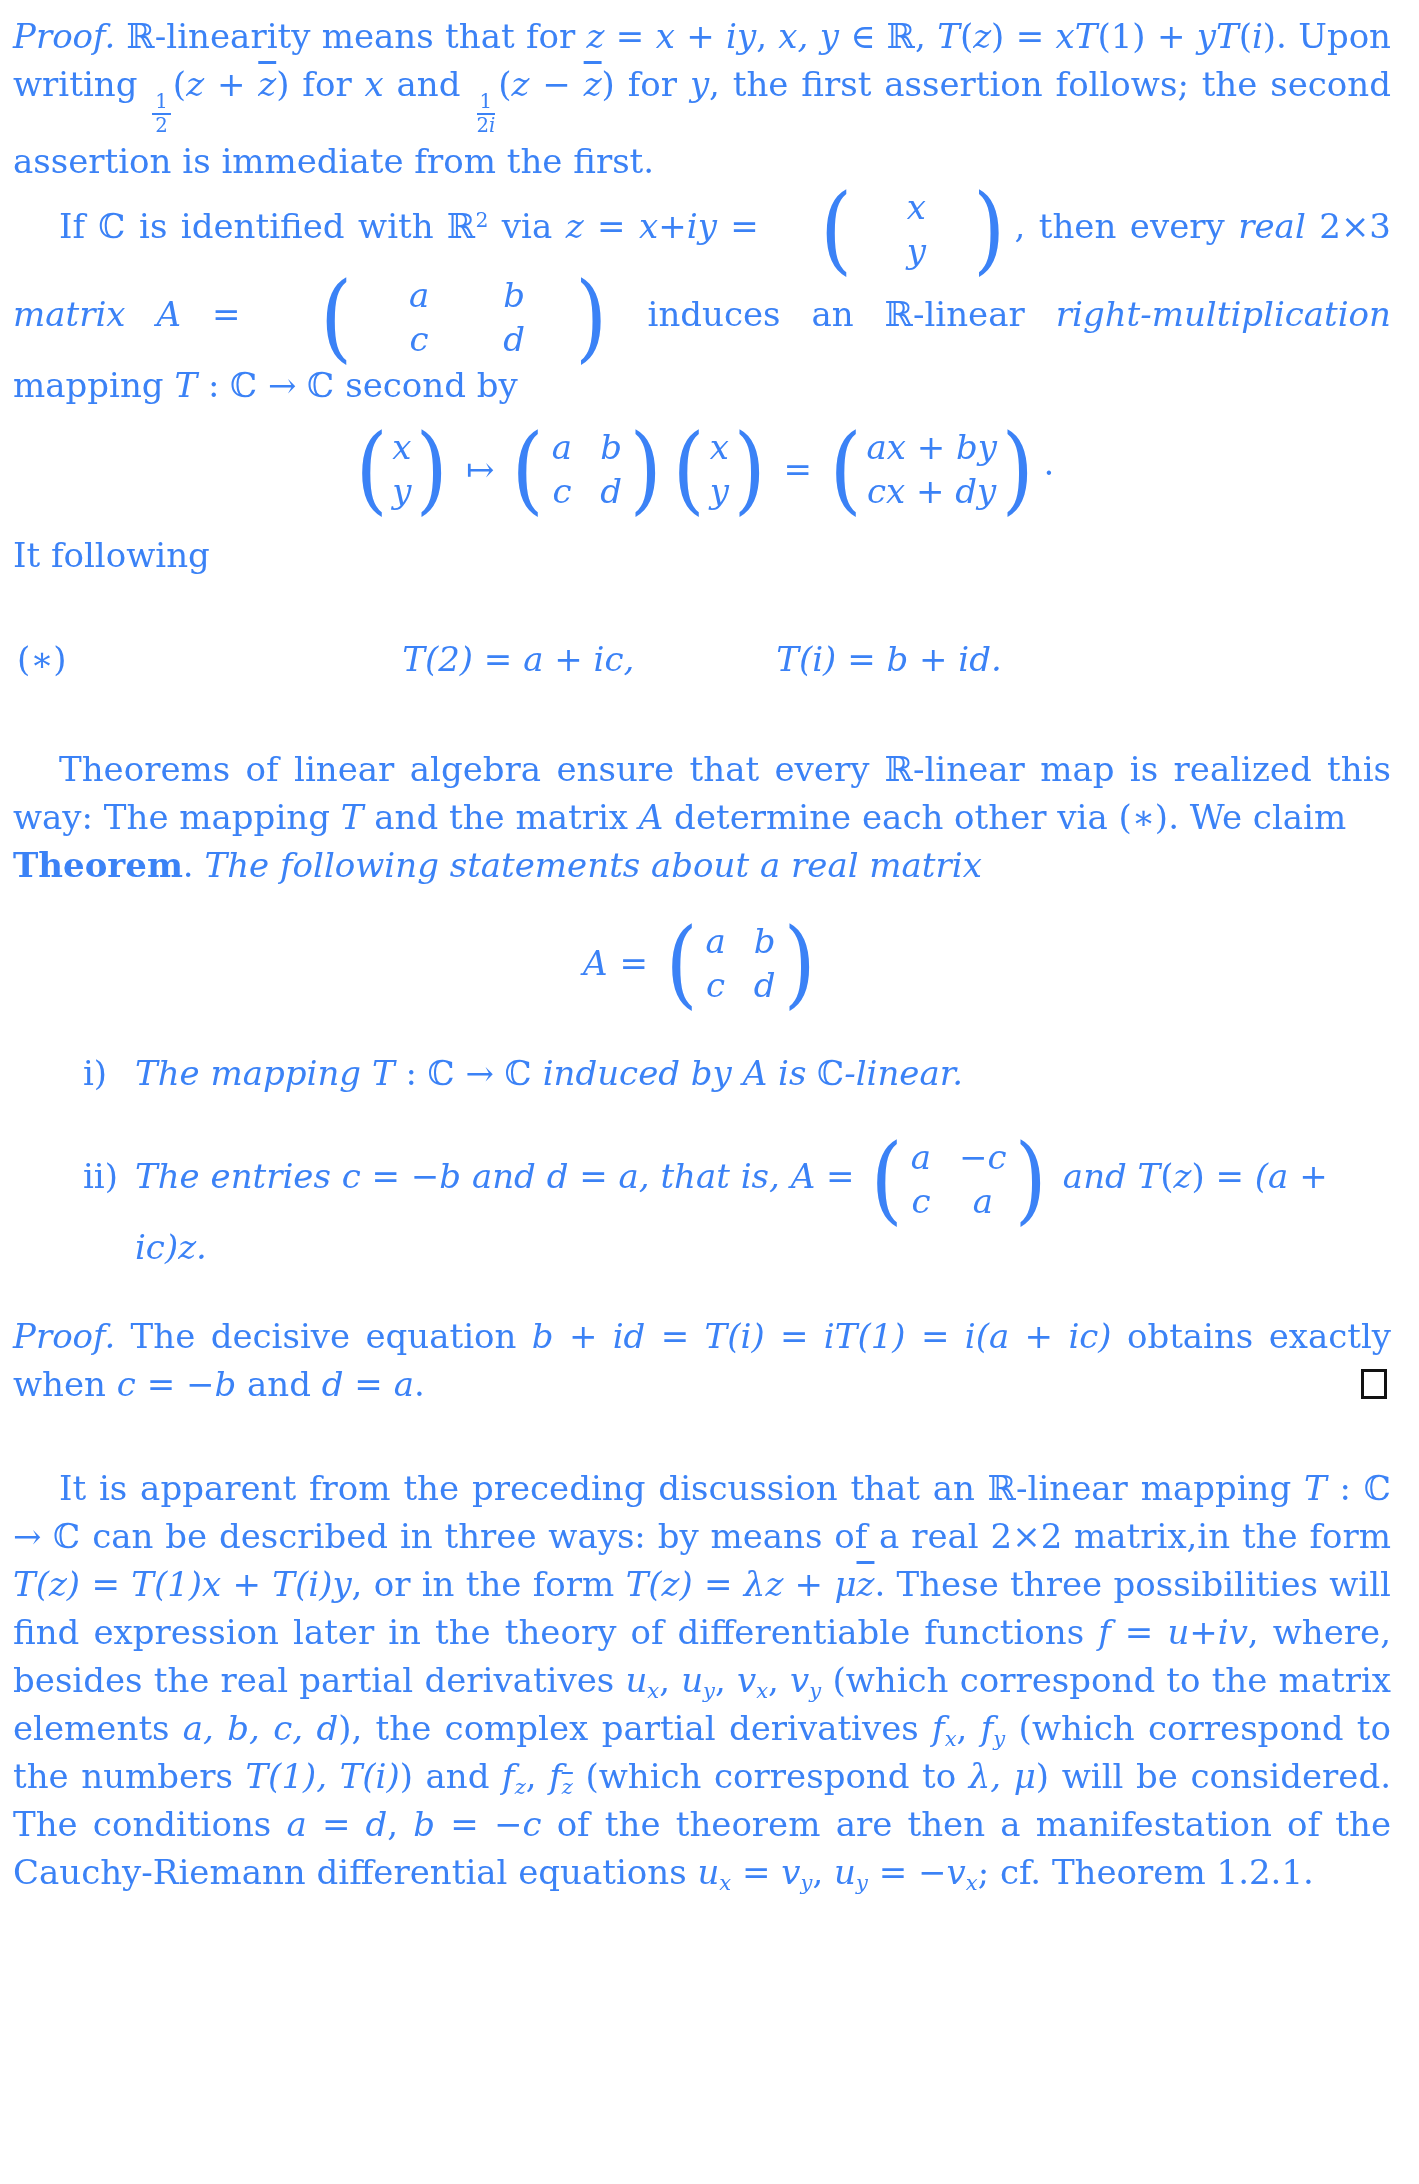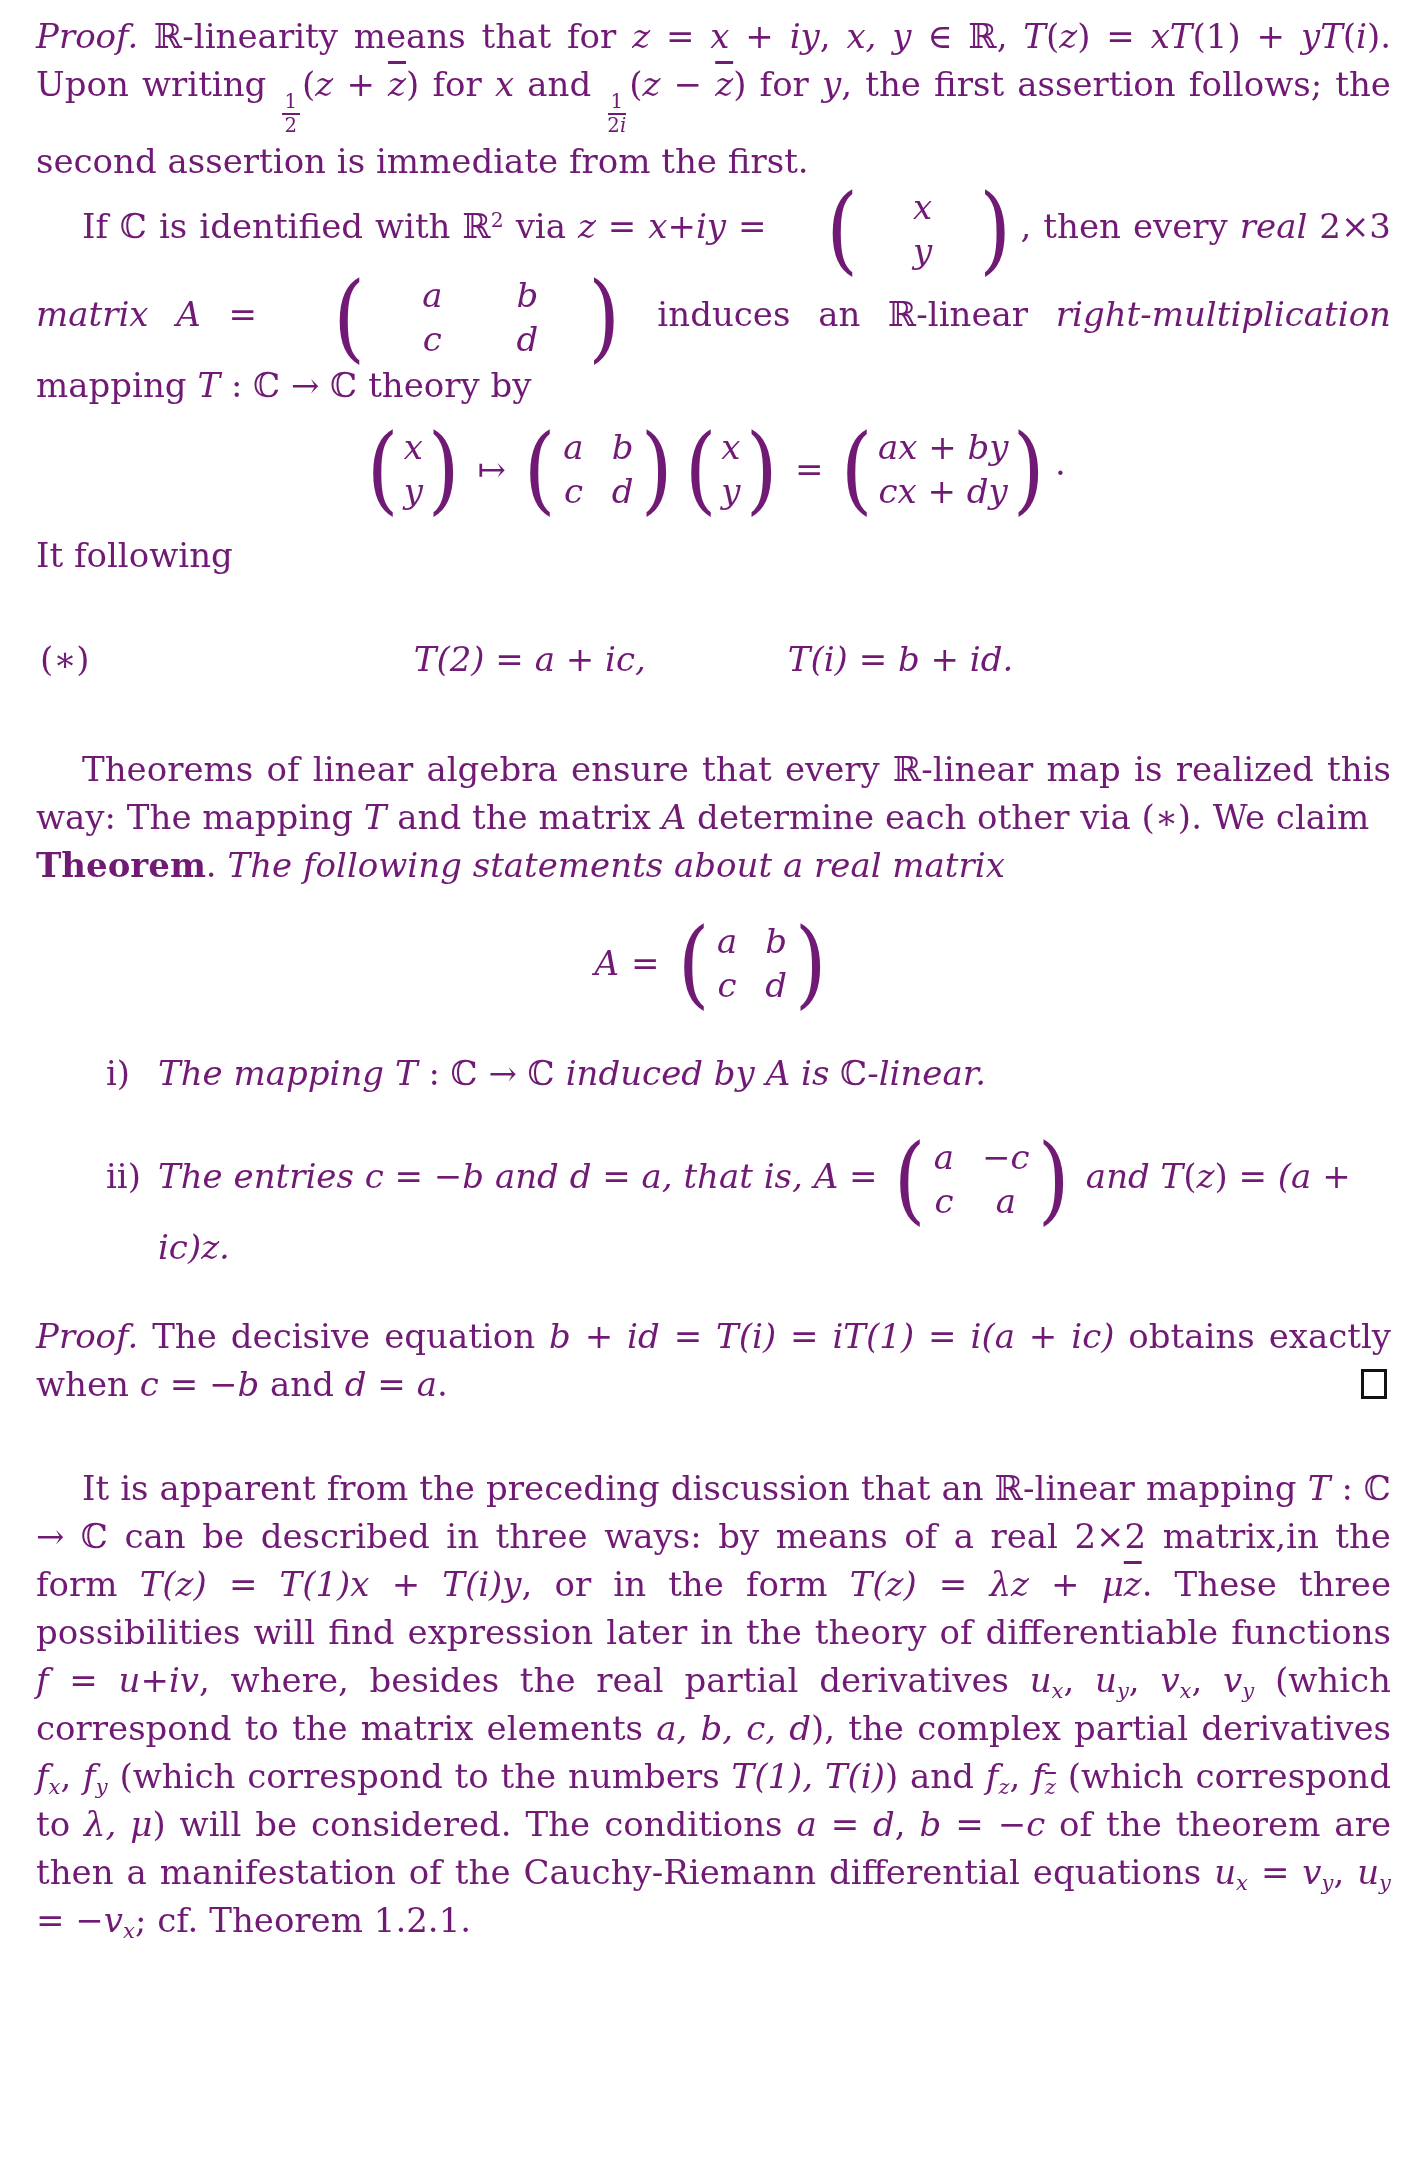--- a/index.html
+++ b/index.html
@@ -1,21 +1,21 @@
 <!DOCTYPE html>
 <html><head>
 <meta charset="utf-8">
 <style>
   html,body{margin:0;padding:0}
   body{width:1419px;height:2184px;background:#ffffff;overflow:hidden}
   .page{
     box-sizing:border-box;width:1419px;height:2184px;
-    padding:12px 28px 0 36px;
+    padding:12px 28px 0 13px;
     font-family:"DejaVu Serif","Liberation Serif",serif;
-    font-size:34px;line-height:48px;color:#701a75;
+    font-size:34px;line-height:48px;color:#3b82f6;
   }
   .para{margin:0;text-align:justify}
   .para.indent{text-indent:46px}
   .seg.r{font-style:normal}
   .seg.i{font-style:italic}
   .seg.b{font-weight:700;font-style:normal}
   sup{font-size:0.6em;line-height:0;vertical-align:0.55em}
   sub{font-size:0.62em;line-height:0;vertical-align:-0.28em}
   .ol{text-decoration:overline}
   
@@ -78,21 +78,21 @@
           <span data-name="paren-right" class="paren">)</span>
         </span><span data-name="text-run" class="seg r">, then every </span><span data-name="text-run" class="seg i">real</span><span data-name="text-run" class="seg r"> 2×3 </span><span data-name="text-run" class="seg i">matrix </span><span data-name="text-run" class="seg i">A</span><span data-name="text-run" class="seg r"> = </span><span data-name="matrix-2x2" class="vmat">
           <span data-name="paren-left" class="paren">(</span>
           <span data-name="matrix-grid" class="mgrid">
             <span data-name="matrix-entry" class="cell">a</span>
             <span data-name="matrix-entry" class="cell">b</span>
             <span data-name="matrix-entry" class="cell">c</span>
             <span data-name="matrix-entry" class="cell">d</span>
           </span>
           <span data-name="paren-right" class="paren">)</span>
-        </span><span data-name="text-run" class="seg r"> induces an ℝ-linear </span><span data-name="text-run" class="seg i">right-multiplication</span><span data-name="text-run" class="seg r"> mapping </span><span data-name="text-run" class="seg i">T</span><span data-name="text-run" class="seg r"> : ℂ → ℂ theory by</span></p>
+        </span><span data-name="text-run" class="seg r"> induces an ℝ-linear </span><span data-name="text-run" class="seg i">right-multiplication</span><span data-name="text-run" class="seg r"> mapping </span><span data-name="text-run" class="seg i">T</span><span data-name="text-run" class="seg r"> : ℂ → ℂ second by</span></p>
       <div data-name="display-mapping-rule" class="display">
         <span data-name="column-vector" class="vmat">
           <span data-name="paren-left" class="paren">(</span>
           <span data-name="vector-column" class="vcol">
             <span data-name="vector-entry" class="cell">x</span>
             <span data-name="vector-entry" class="cell">y</span>
           </span>
           <span data-name="paren-right" class="paren">)</span>
         </span>
         <span data-name="mapsto-arrow" class="seg r dsp-op">↦</span>

